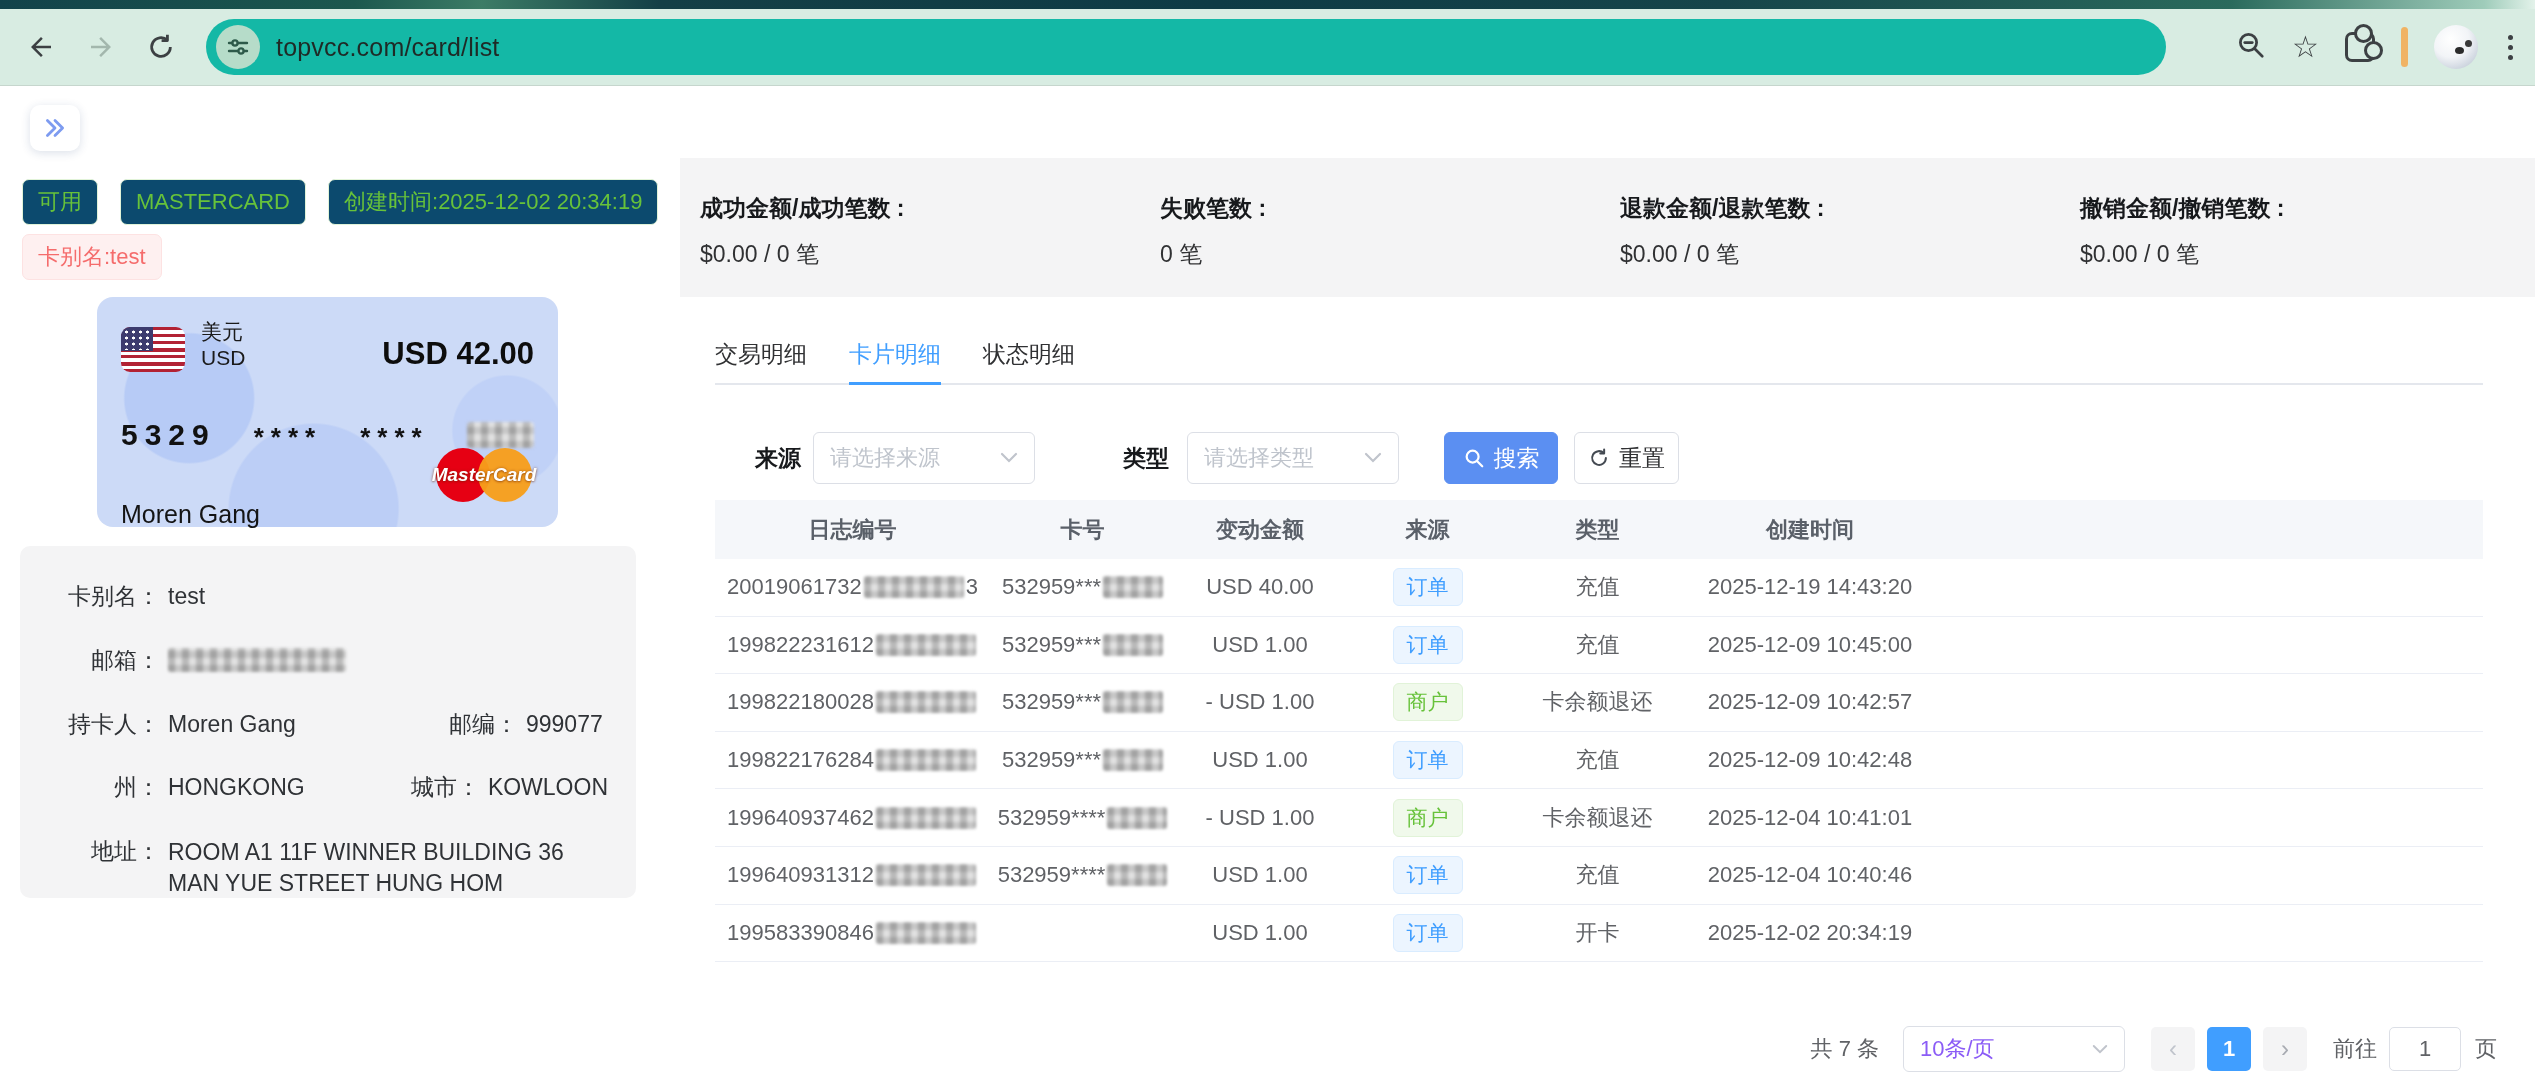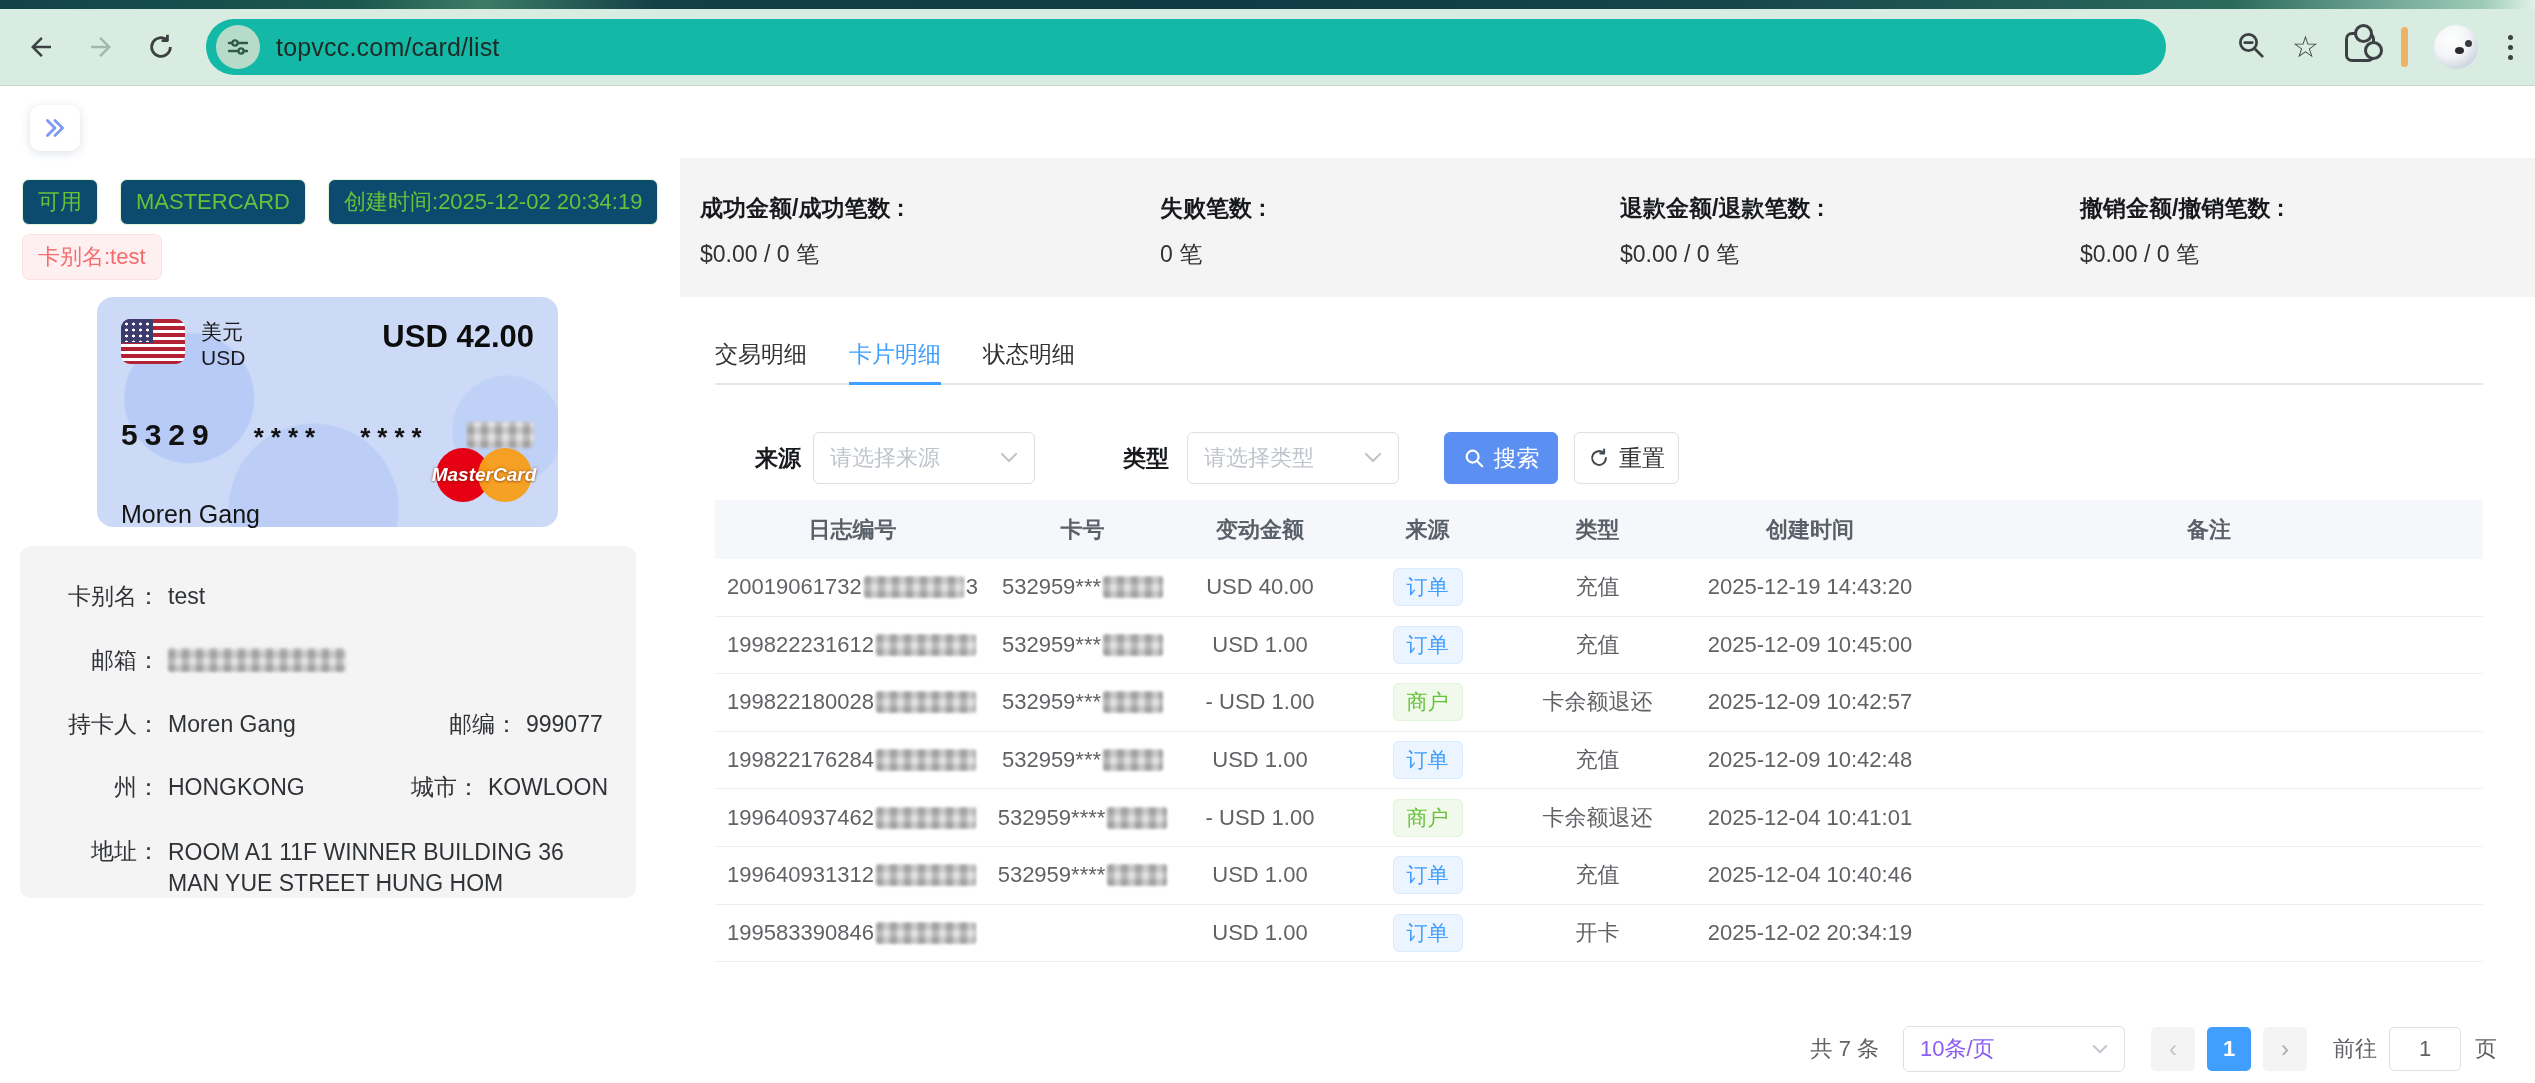--- a/index.html
+++ b/index.html
@@ -52,21 +52,21 @@
   .badge-red { background:#fef0f0; border:1px solid #fde2e2; color:#f56c6c; }
 
   
   .card-face { position:absolute; left:97px; top:210px; width:461px; height:230px; border-radius:16px;
     background-color:#ccdaf7;
     background-image:
       radial-gradient(circle at 20% 44%, #b7cbf6 0 64px, rgba(183,203,246,0) 66px),
       radial-gradient(circle at 47% 92%, #bccef6 0 84px, rgba(188,206,246,0) 86px),
       radial-gradient(circle at 89% 58%, #c0d1f7 0 54px, rgba(192,209,247,0) 56px);
     padding:22px 24px; color:#111; }
-  .card-top { display:flex; align-items:flex-start; }
+  .card-top { display:flex; align-items:flex-end; }
   .flag { width:64px; height:45px; border-radius:9px; position:relative; overflow:hidden; flex:0 0 auto;
     background:repeating-linear-gradient(#b22234 0 3.5px, #ffffff 3.5px 7px); }
   .flag::before { content:""; position:absolute; left:0; top:0; width:32px; height:24px; background:#3c3b6e; }
   .flag::after { content:""; position:absolute; left:2px; top:2px; width:29px; height:21px;
     background-image:radial-gradient(circle, #fff 1.2px, rgba(255,255,255,0) 1.8px);
     background-size:7px 6px; }
   .card-currency { margin-left:16px; font-size:21px; line-height:1.25; color:#1a1a1a; }
   .card-balance { margin-left:auto; font-size:31px; font-weight:700; color:#0d0d0d; }
   .card-number { display:flex; align-items:center; margin-top:46px; }
   .cn-prefix { font-size:30px; font-weight:700; letter-spacing:7px; }
@@ -339,21 +339,20 @@
     </div>
 
     <div class="table">
       <div class="thead">
         <div class="th c0">日志编号</div>
         <div class="th c1">卡号</div>
         <div class="th c2">变动金额</div>
         <div class="th c3">来源</div>
         <div class="th c4">类型</div>
         <div class="th c5">创建时间</div>
-        <div class="th c6">备注</div>
       </div>
       <div>
           <div class="trow">
             <div class="tcell c0">
               <span>20019061732</span>
               <span class="blur blur-log"></span>
               <span>3</span>
             </div>
             <div class="tcell c1">
               <span>532959***</span>

